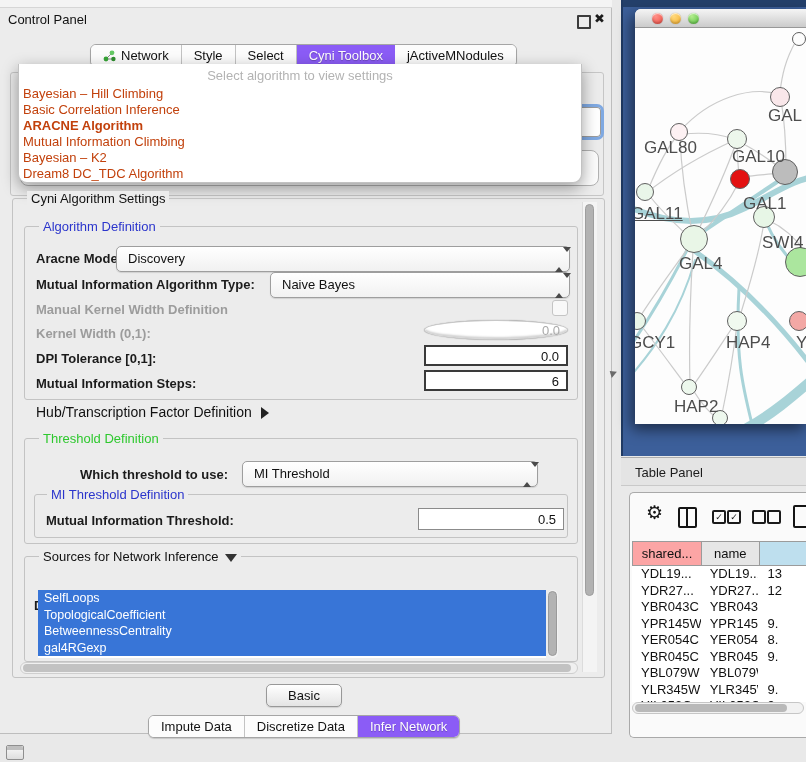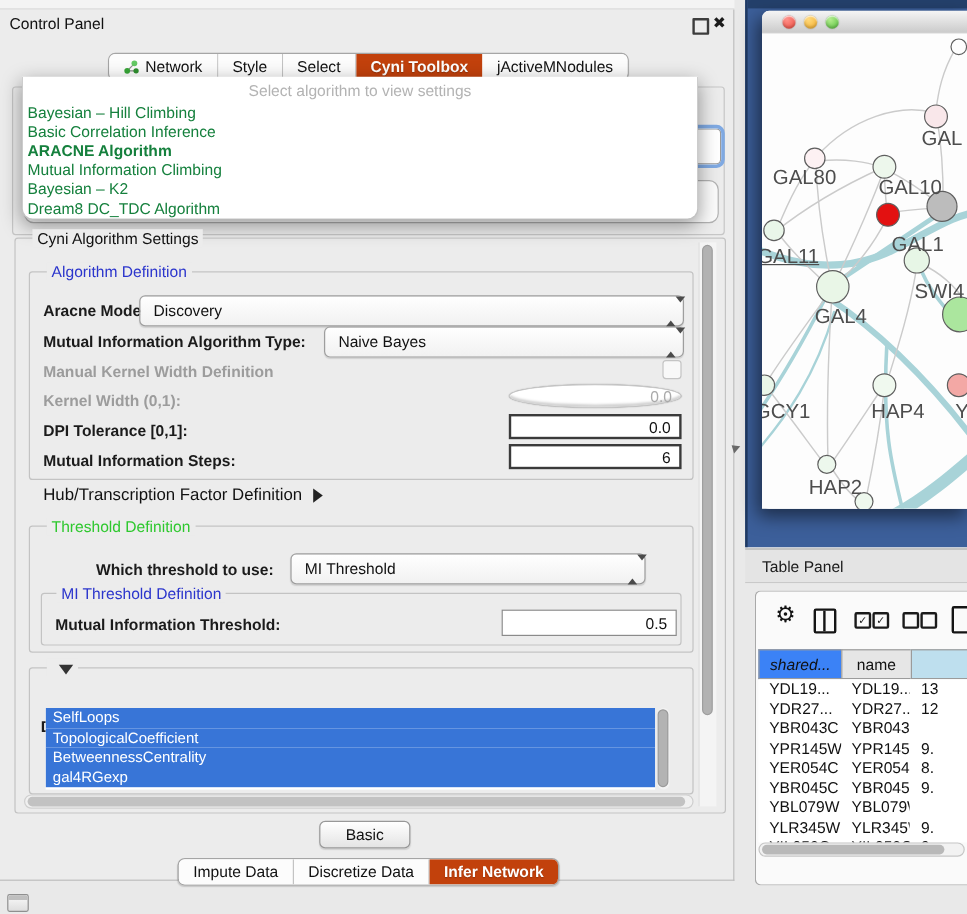--- a/index.html
+++ b/index.html
@@ -16,34 +16,34 @@
   #control-panel{left:0;top:8px;width:611px;height:725px;background:#ececec;border-right:1px solid #bdbdbd;border-bottom:1px solid #bdbdbd;}
   #cp-titlebar{left:0;top:0;width:100%;height:24px;}
   #cp-title{left:8px;top:4px;font-size:13px;color:#111;}
   #cp-float{left:577px;top:7px;width:10px;height:10px;border:2px solid #3c3c3c;border-radius:1px;background:#ececec;}
   #cp-close{left:594px;top:3px;font-size:13px;font-weight:bold;color:#1c1c1c;}
 
   
   .tabstrip{display:flex;height:21px;border:1px solid #a5a5a5;border-radius:6px;background:#fff;overflow:hidden;box-shadow:0 1px 1px rgba(0,0,0,.15);}
   .tabseg{display:flex;align-items:center;padding:0 12px;font-size:13px;color:#111;border-right:1px solid #c3c3c3;white-space:nowrap;background:#fcfcfc;}
   .tabseg:last-child{border-right:none;}
-  .tabseg.sel{background:#c2410c;color:#fff;border-right:none;text-shadow:0 1px 1px rgba(0,0,0,.25);font-weight:bold;}
+  .tabseg.sel{background:#8b5cf6;color:#fff;border-right:none;text-shadow:0 1px 1px rgba(0,0,0,.25);}
   #top-tabs{left:90px;top:36px;}
   .net-ico{width:13px;height:12px;margin-right:5px;}
 
   
   #behind-fieldset{left:10px;top:64px;width:592px;height:122px;border:1px solid #c6c6c6;border-radius:3px;}
   #behind-combo-focus{left:552px;top:96px;width:46px;height:30px;border:3px solid #7fa9e2;border-radius:7px;background:#fff;box-shadow:inset 0 0 0 1px #9b9b9b;}
   #behind-combo2{left:20px;top:142px;width:577px;height:34px;border:1px solid #b2b2b2;border-radius:8px;background:#fbfbfb;}
 
   
   #algo-popup{left:18px;top:56px;width:562px;height:118px;background:#fff;border:1px solid #c2c2c2;border-top:none;border-radius:0 0 9px 9px;box-shadow:0 5px 16px rgba(0,0,0,.38);}
   #algo-popup-header{left:0;top:4px;width:100%;text-align:center;font-size:13px;color:#b3b3b3;}
   #algo-items{left:2px;top:22px;width:556px;}
-  .algo-item{height:16px;line-height:16px;font-size:13px;color:#15803d;padding-left:2px;}
+  .algo-item{height:16px;line-height:16px;font-size:13px;color:#c2410c;padding-left:2px;}
   .algo-item.bold{font-weight:bold;}
 
   
   fieldset,.fs{border:1px solid #c3c3c3;border-radius:3px;}
   .fs{position:absolute;}
   .fs-legend{position:absolute;top:-8px;background:#ececec;padding:0 4px;font-size:13px;color:#111;white-space:nowrap;}
   .fs-legend.blue{color:#2b35cc;}
   .fs-legend.green{color:#2ec82e;}
   #settings-fs{left:12px;top:190px;width:591px;height:478px;}
 
@@ -214,21 +214,21 @@
     <span class="ctext">MI Threshold</span>
     <span class="arrows"><span class="a-up"></span><span class="a-dn"></span></span>
   </div>
   <div class="fs" style="left:34px;top:486px;width:532px;height:42px;">
     <span class="fs-legend blue" style="left:12px">MI Threshold Definition</span>
   </div>
   <div class="lbl" style="left:46px;top:505px;">Mutual Information Threshold:</div>
   <div class="tfield mid" style="left:418px;top:500px;width:146px;height:22px;line-height:21px;">0.5</div>
 
   <div class="fs" style="left:24px;top:548px;width:552px;height:104px;">
-    <span class="fs-legend" style="left:14px"><span class="tri-down"></span></span>
+    <span class="fs-legend" style="left:14px"><span>Sources for Network Inference</span><span class="tri-down"></span></span>
   </div>
   <div class="lbl" style="left:34px;top:562px;margin-top:28px;">Data Attributes</div>
   <div id="attr-list" class="abs">
       <div class="attr-item">SelfLoops</div>
       <div class="attr-item">TopologicalCoefficient</div>
       <div class="attr-item">BetweennessCentrality</div>
       <div class="attr-item">gal4RGexp</div>
     </div>
   <div id="attr-vscroll" class="abs">
       <div id="attr-vthumb" class="abs"></div>
@@ -333,21 +333,21 @@
     <div id="ico-gear" class="abs tb-ico">⚙</div>
     <div id="ico-columns" class="abs tb-ico"></div>
     <div class="cb-sm" style="left:82px;top:17px;">✓</div>
     <div class="cb-sm" style="left:97px;top:17px;">✓</div>
     <div class="cb-sm" style="left:122px;top:17px;"></div>
     <div class="cb-sm" style="left:137px;top:17px;"></div>
     <div id="ico-file" class="abs tb-ico"></div>
 
     <div id="tp-table" class="abs">
       <div class="th-row" id="tp-thead">
-          <div class="th" style="width: 86px; background: #3b82f6; font-style: italic;">shared...</div>
+          <div class="th" style="width: 86px; background: #fca5a5;">shared...</div>
           <div class="th" style="width: 72px; background: rgb(230, 230, 230);">name</div>
           <div class="th" style="width: 60px; background: rgb(190, 223, 238);"></div>
         </div>
     </div>
     <div id="tp-rows">
         <div class="td-row">
           <div class="td" style="width: 86px;">YDL19...</div>
           <div class="td" style="width: 72px;">YDL19...</div>
           <div class="td" style="width: 60px;">13</div>
         </div>

